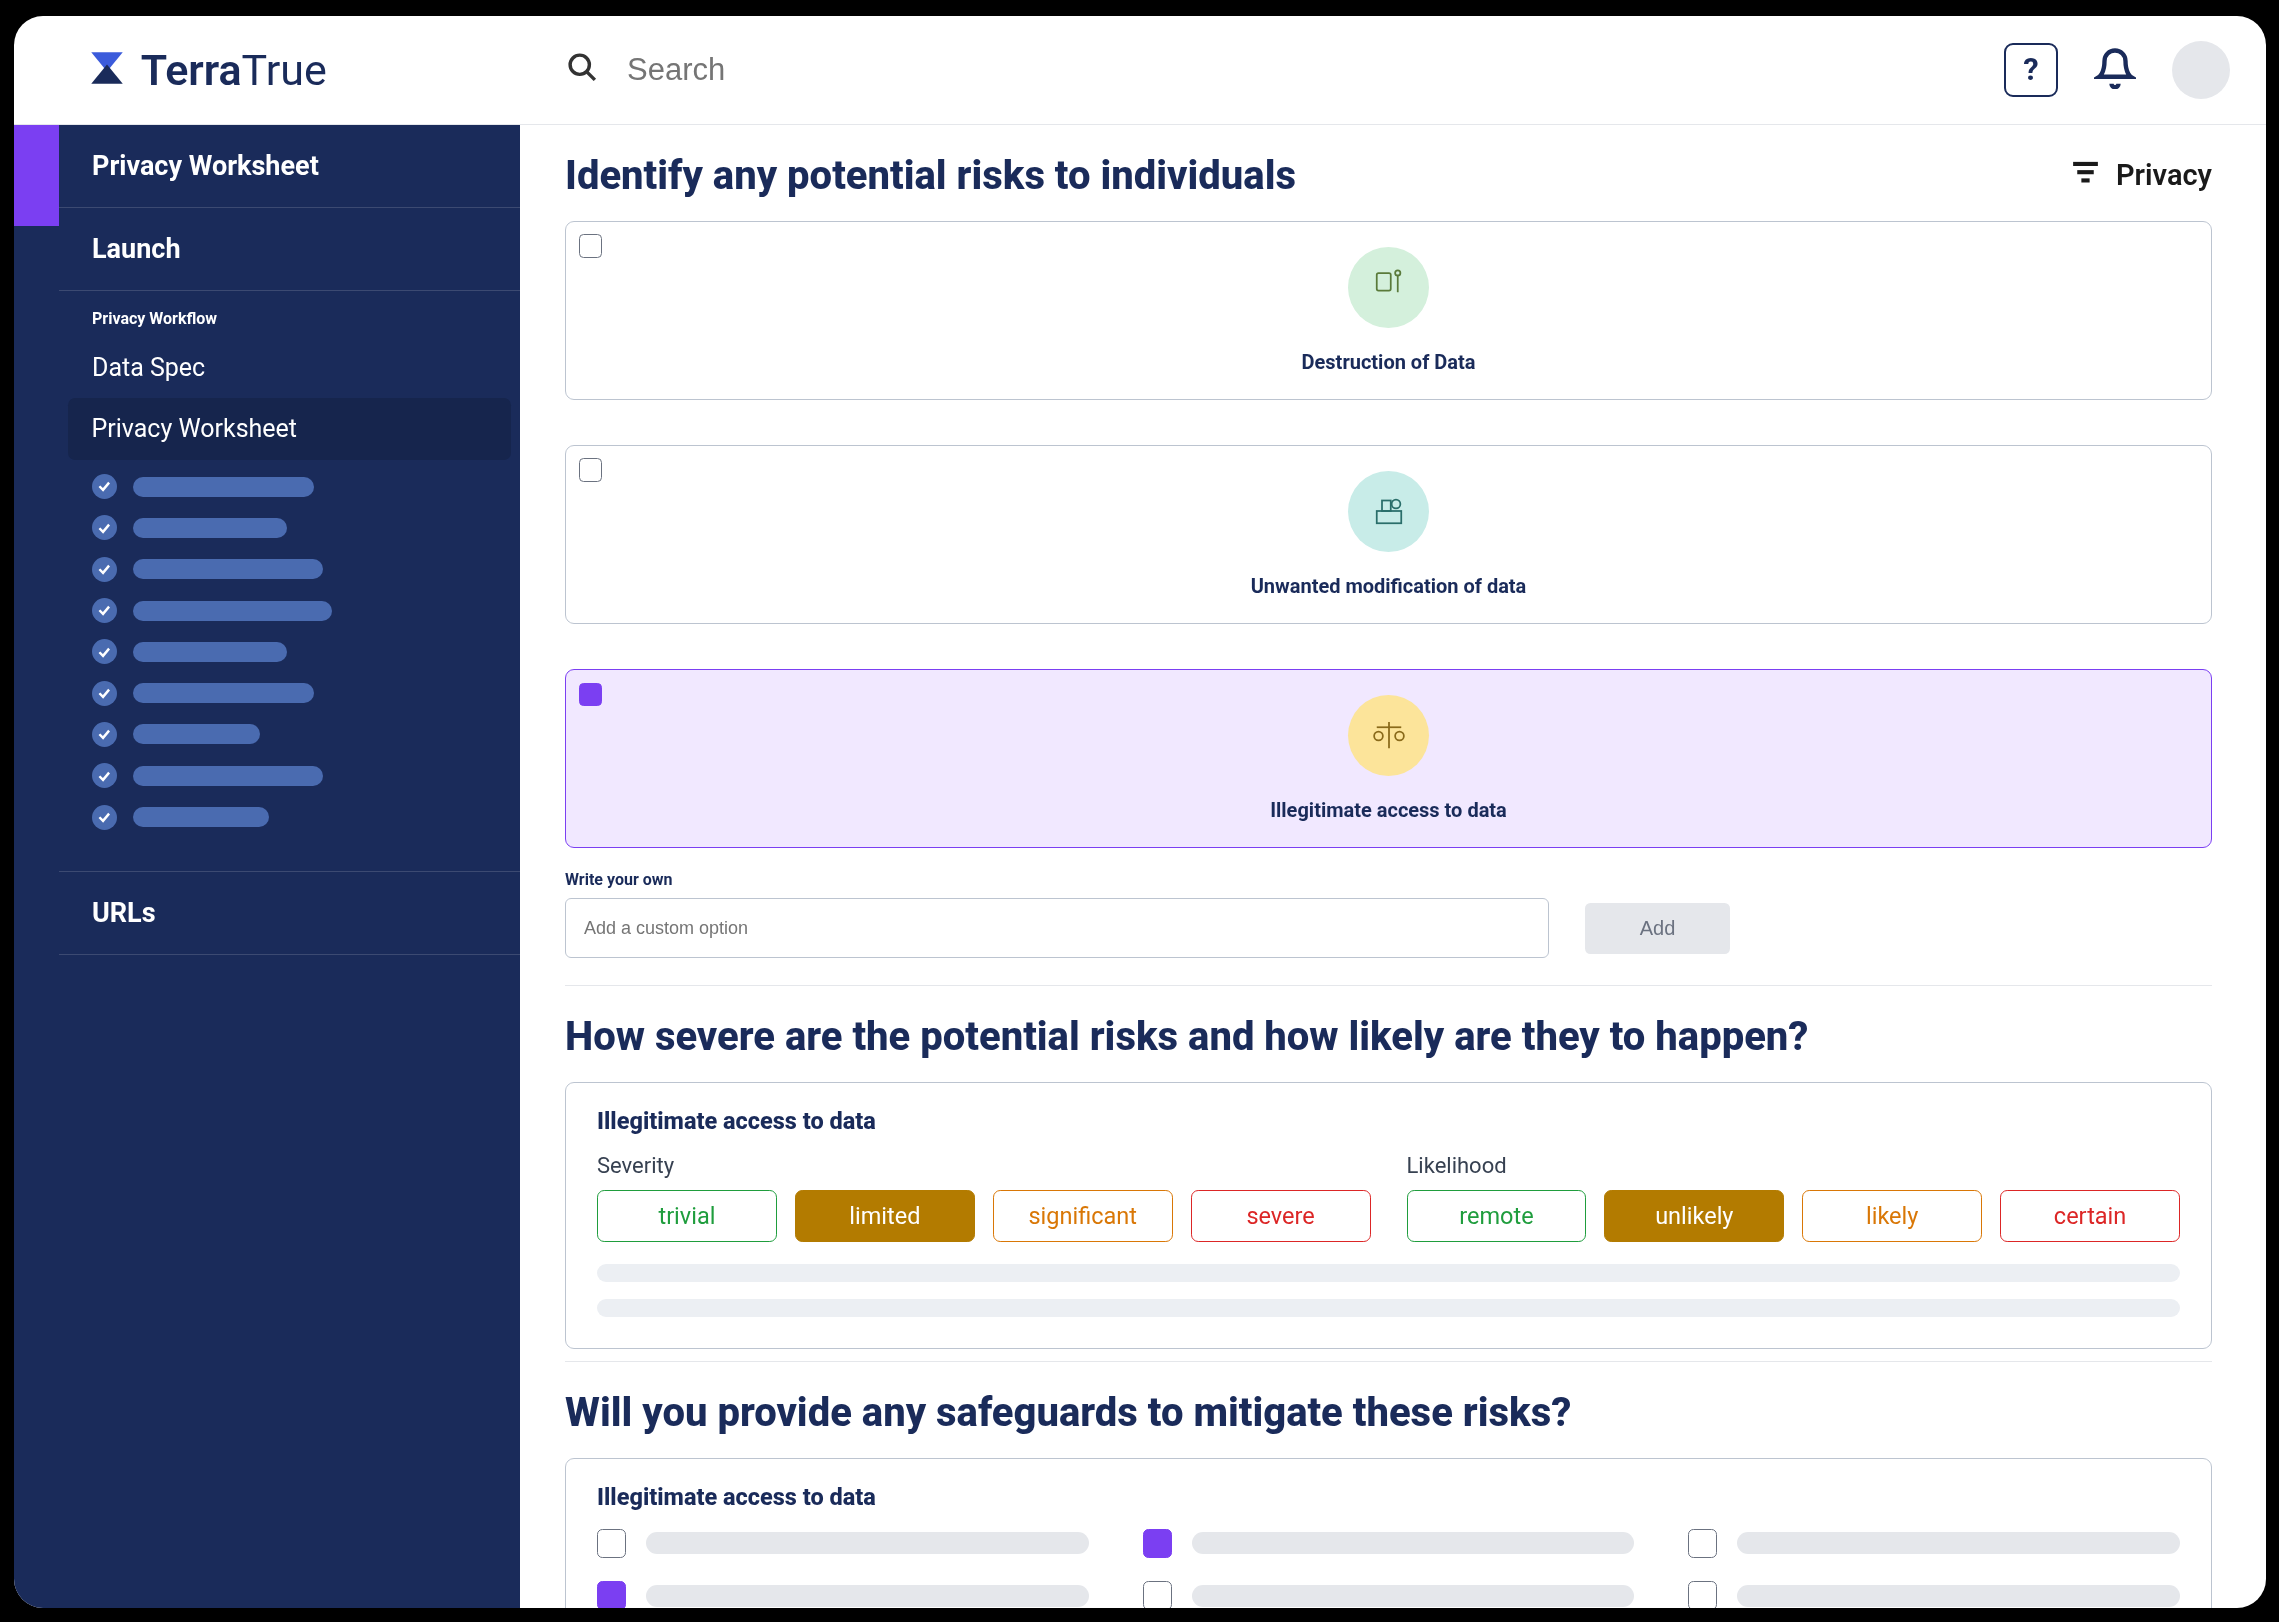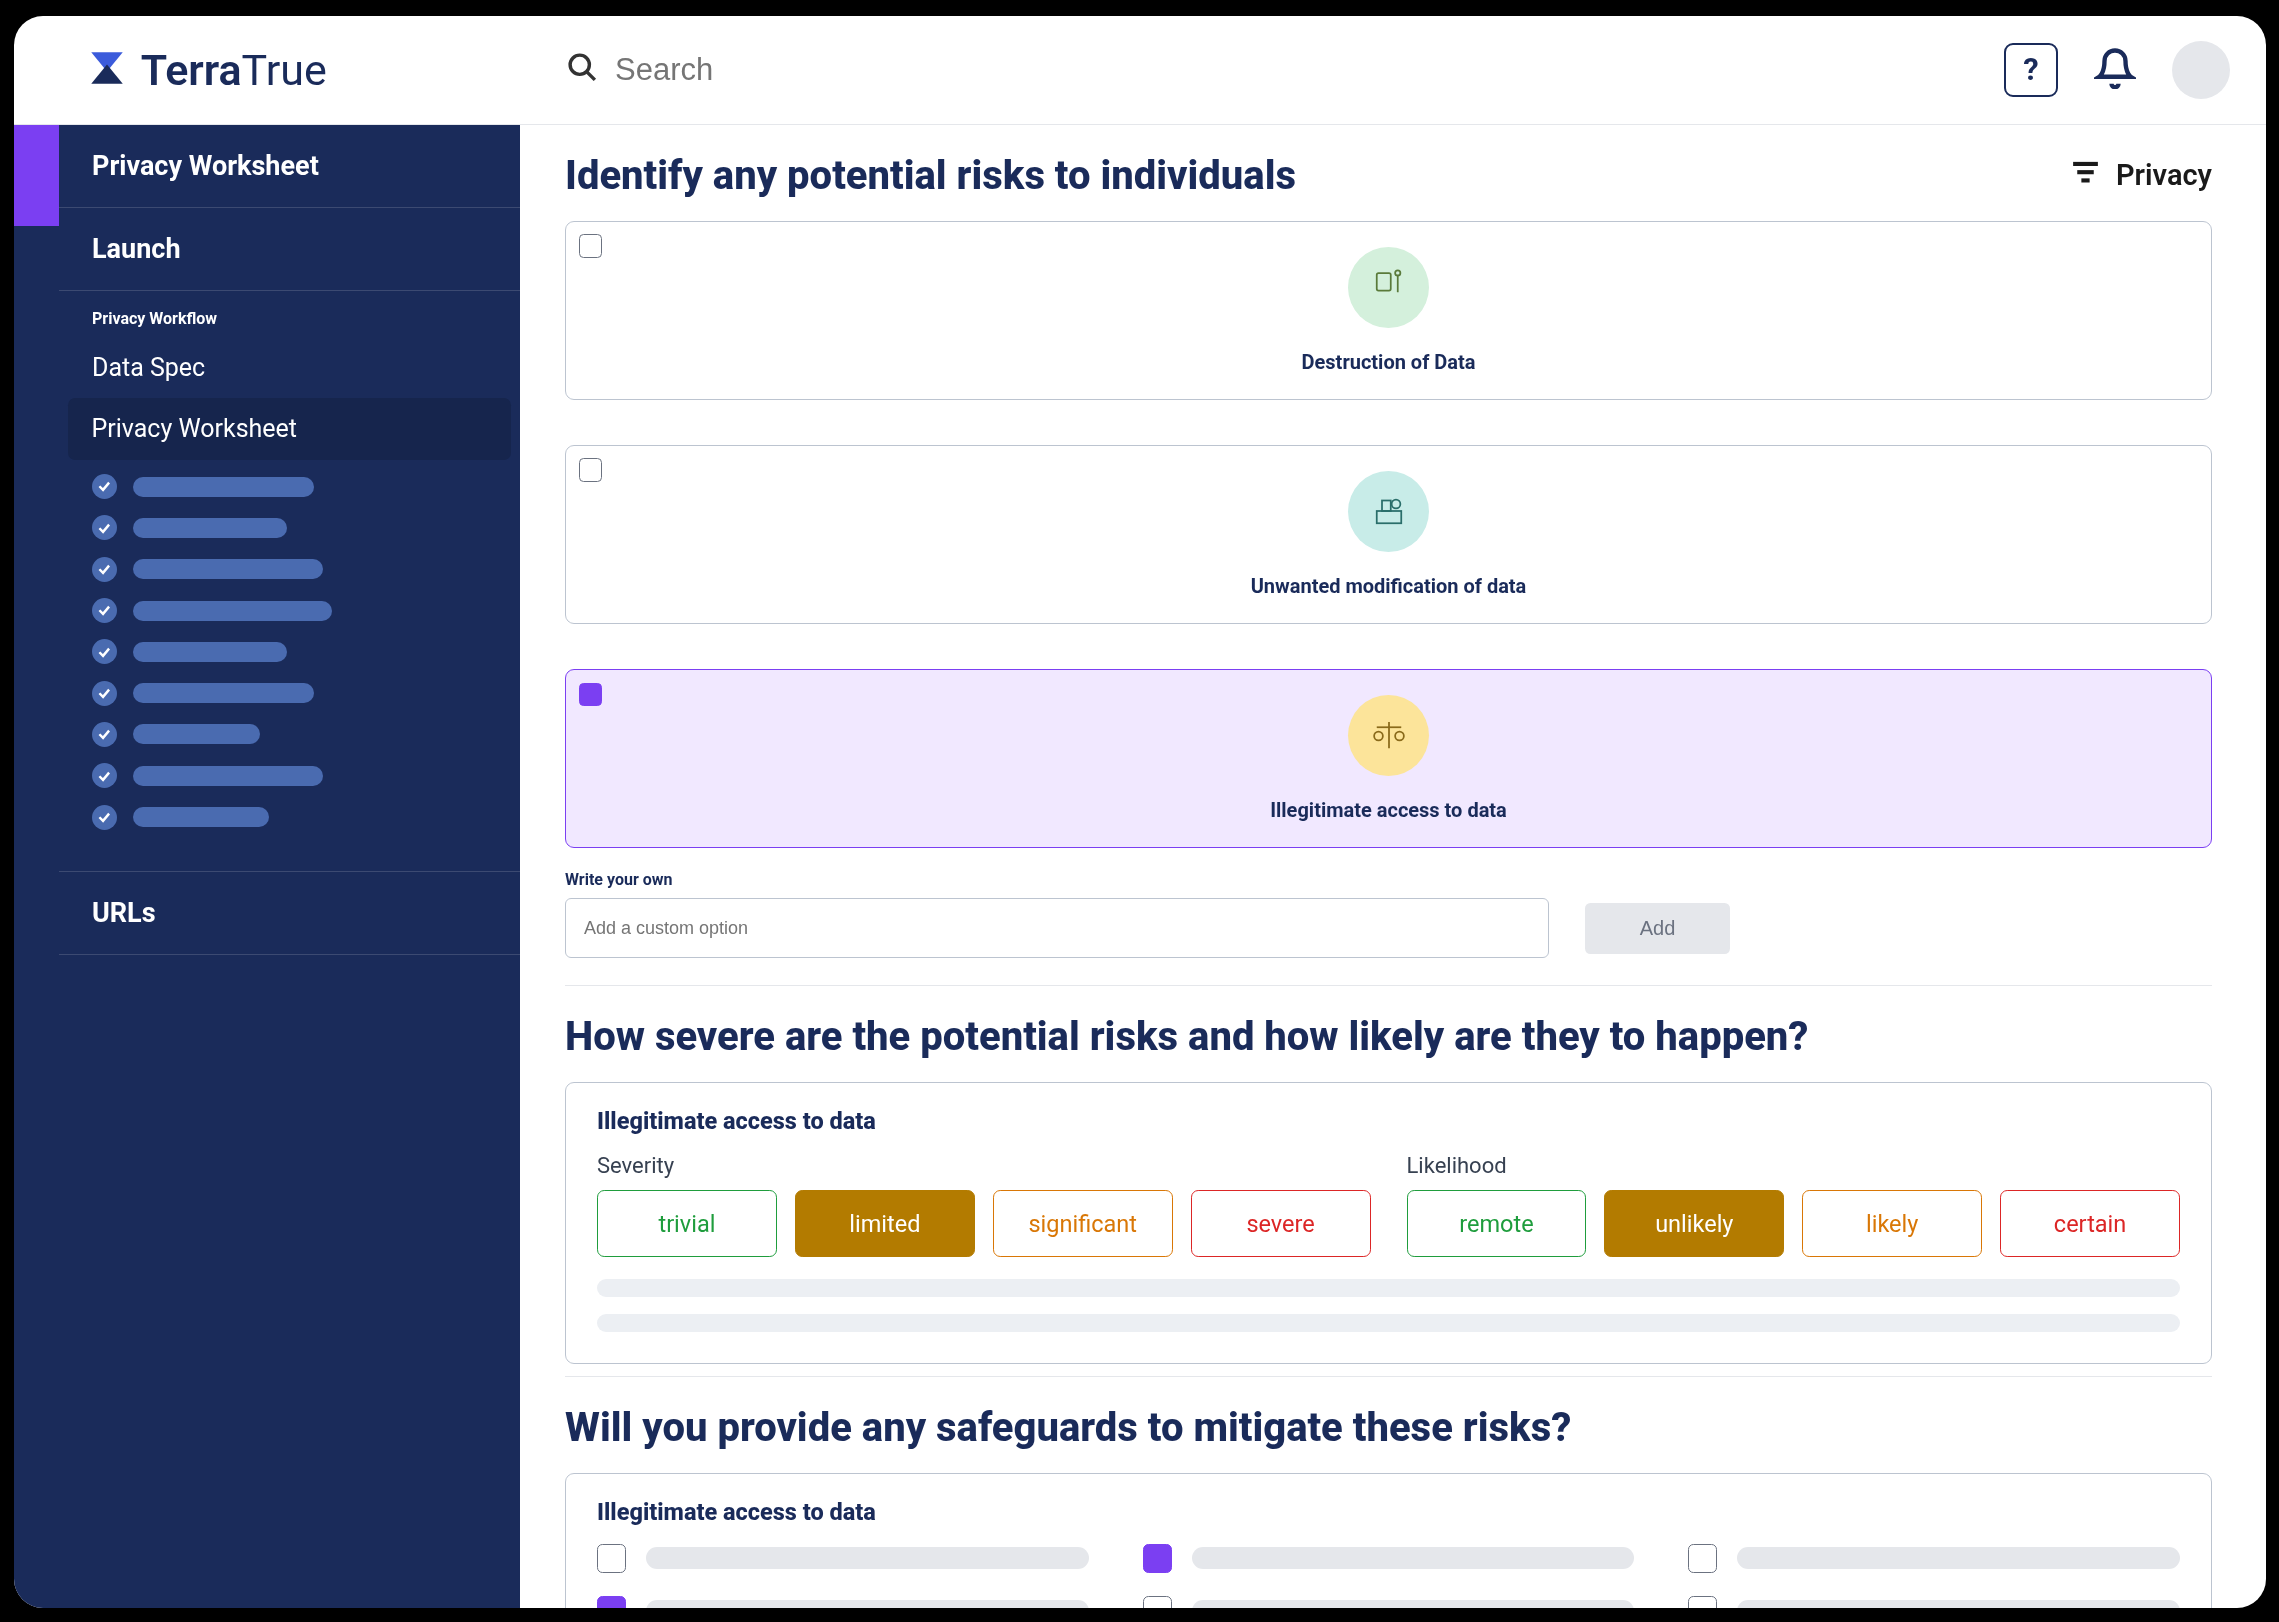--- a/index.html
+++ b/index.html
@@ -36,21 +36,21 @@
   padding-left: 72px;
   gap: 12.7px;
 }
 .logo-mark svg { width: 42px; height: 42px; }
 .logo-text { font-size: 43px; font-weight: 600; color: #1a2b5a; }
 .logo-text .true { font-weight: 400; }
 .search-area {
   flex: 1;
   display: flex;
   align-items: center;
-  gap: 16px;
+  gap: 28px;
   padding-left: 45px;
 }
 .search-icon svg { width: 33px; height: 33px; stroke: #333; }
 .search-input {
   border: none;
   outline: none;
   font-size: 31px;
   color: #9ca3af;
   width: 362px;
   background: transparent;
@@ -256,21 +256,21 @@
   font-size: 22px;
   color: #374151;
   margin-bottom: 12.7px;
 }
 .pill-row {
   display: flex;
   gap: 18px;
 }
 .pill {
   flex: 1;
-  height: 67px;
+  height: 52px;
   border-radius: 7.2px;
   display: flex; align-items: center; justify-content: center;
   font-size: 23.5px;
   cursor: pointer;
   border: 1.8px solid;
   background: #fff;
 }
 .pill.green { border-color: #1f9d3d; color: #1f9d3d; }
 .pill.amber-filled { border-color: #b37b00; background: #b37b00; color: #fff; }
 .pill.orange { border-color: #d97706; color: #d97706; }

